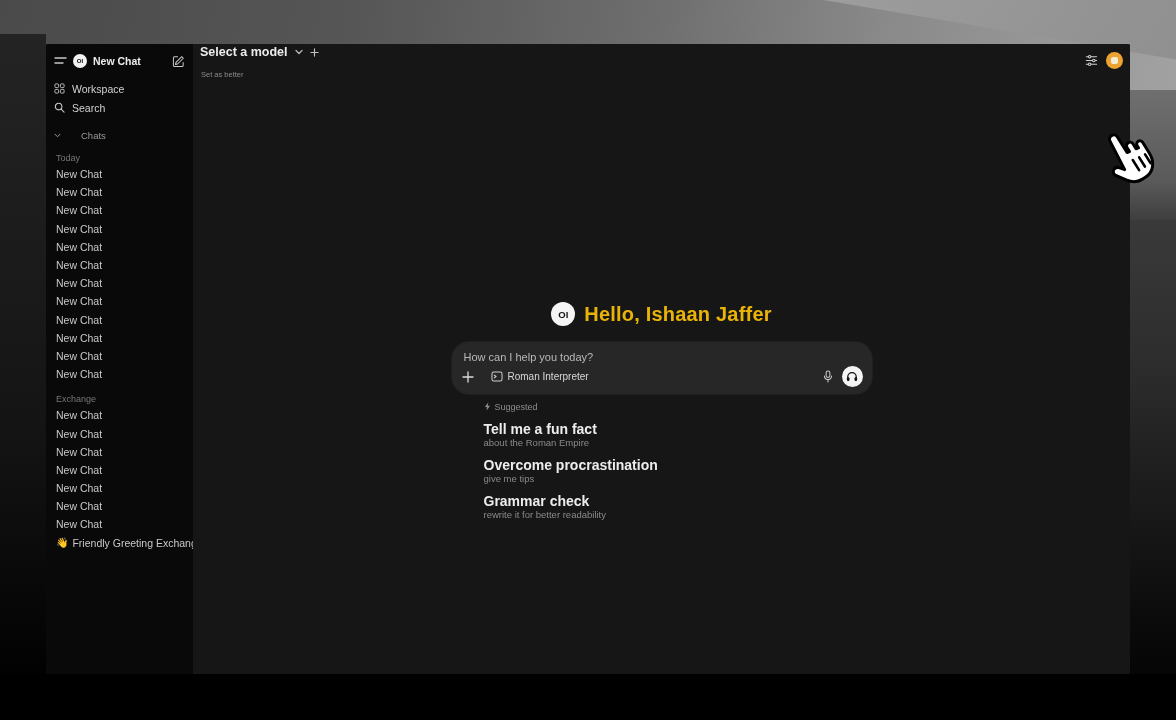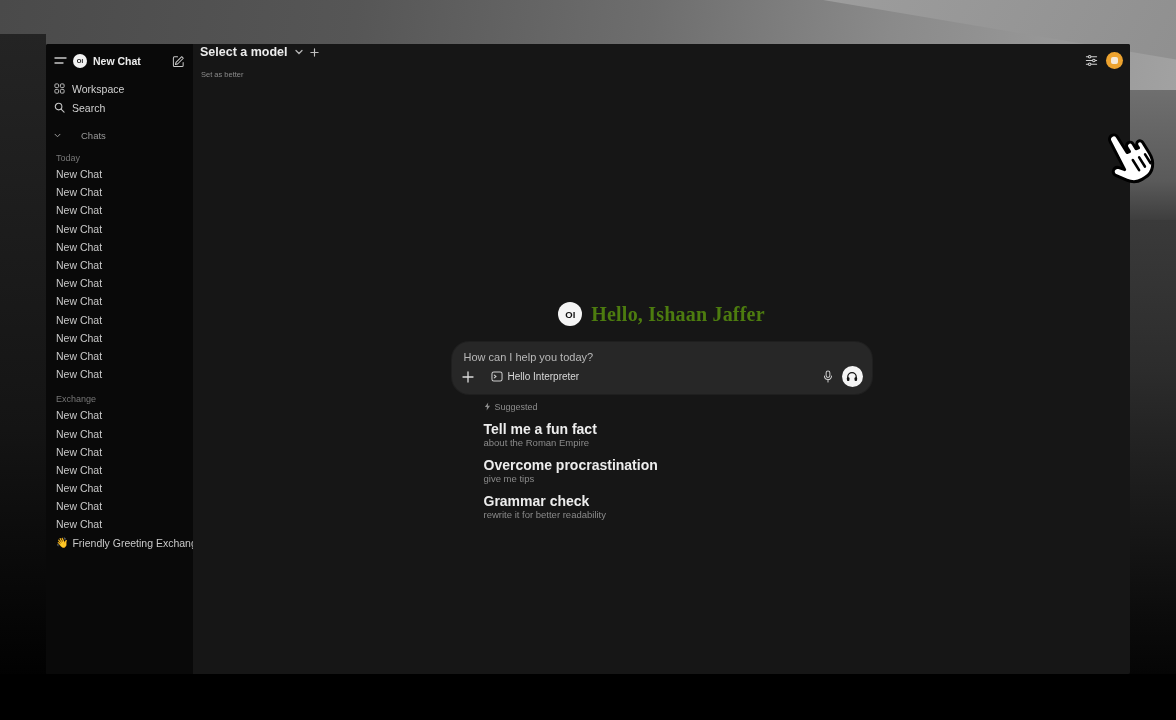--- a/index.html
+++ b/index.html
@@ -52,21 +52,21 @@
   .model-row { position:absolute; left:7px; top:1px; display:flex; align-items:center; gap:7px; }
   .model-label { font-size:12.5px; font-weight:bold; color:#ececec; white-space:nowrap; cursor:pointer; }
   .set-default { position:absolute; left:8px; top:26px; font-size:7.5px; color:#8a8a8a; cursor:pointer; }
   .topbar-right { position:absolute; right:7px; top:8px; display:flex; align-items:center; gap:8px; }
   .avatar { width:17px; height:17px; border-radius:50%; background:#eda32f; display:flex; align-items:center; justify-content:center; cursor:pointer; }
   .avatar-mark { width:7px; height:7px; border-radius:2px; background:#f6f2ec; opacity:.9; }
 
   .greeting { position:absolute; top:258px; left:0; width:100%; display:flex; align-items:center; justify-content:center; gap:9px; }
   .main-logo { width:24px; height:24px; border-radius:50%; background:#f5f5f5; color:#111;
     font-size:9.5px; font-weight:bold; display:flex; align-items:center; justify-content:center; }
-  .greeting-text { font-size:20px; font-weight:600; color:#4d7c0f; letter-spacing:.2px;font-family:Liberation Serif, serif; }
+  .greeting-text { font-size:20px; font-weight:600; color:#eab308; letter-spacing:.2px; }
 
   .center-col { position:absolute; top:298px; left:50%; transform:translateX(-50%); width:420px; }
   .input-box { position:relative; width:420px; height:52px; background:#272727; border-radius:17px;
     box-shadow:0 0 0 1px rgba(255,255,255,0.04); }
   .input-placeholder { position:absolute; left:12px; top:9px; font-size:11px; color:#b9b9b9; }
   .input-actions { position:absolute; left:10px; right:9px; bottom:7px; display:flex; align-items:center; gap:9px; }
   .chip { display:flex; align-items:center; gap:5px; margin-left:8px; cursor:pointer; }
   .chip-label { font-size:10px; color:#d8d8d8; }
   .spacer { flex:1; }
   .voice-btn { width:21px; height:21px; border-radius:50%; background:#f4f4f4; color:#111;
@@ -225,21 +225,21 @@
                     <path d="M6 1v10M1 6h10" stroke="#dcdcdc" stroke-width="1.3" stroke-linecap="round"></path>
                   </svg>
               </span>
               <span class="chip">
                 <span class="icon">
                   <svg width="12" height="11" viewBox="0 0 13 12">
                       <rect x="1" y="1" width="11" height="10" rx="2" stroke="#cfcfcf" stroke-width="1.1" fill="none"></rect>
                       <path d="M3.5 4.5 5.5 6l-2 1.5" stroke="#cfcfcf" stroke-width="1.1" fill="none" stroke-linecap="round" stroke-linejoin="round"></path>
                     </svg>
                 </span>
-                <span class="chip-label">Hello Interpreter</span>
+                <span class="chip-label">Roman Interpreter</span>
               </span>
               <span class="spacer"></span>
               <span class="icon">
                 <svg width="10" height="13" viewBox="0 0 10 14">
                     <rect x="3" y="1" width="4" height="7" rx="2" stroke="#cfcfcf" stroke-width="1.1" fill="none"></rect>
                     <path d="M1.2 6.5a3.8 3.8 0 0 0 7.6 0M5 10.5V13" stroke="#cfcfcf" stroke-width="1.1" fill="none" stroke-linecap="round"></path>
                   </svg>
               </span>
               <span class="voice-btn">
                 <span class="icon">

